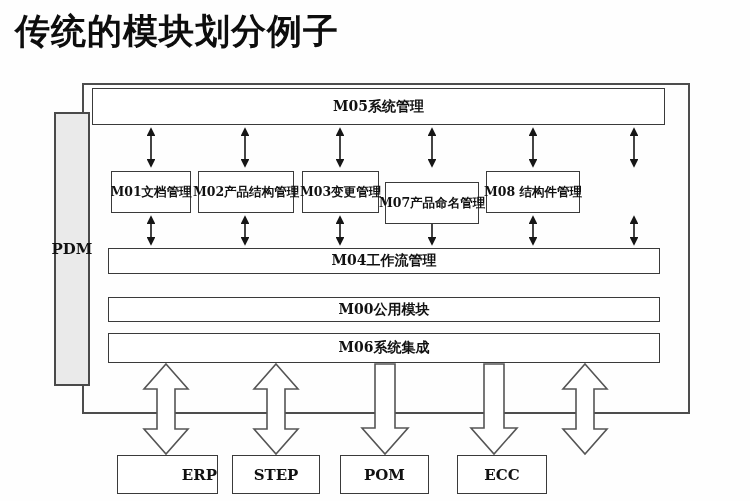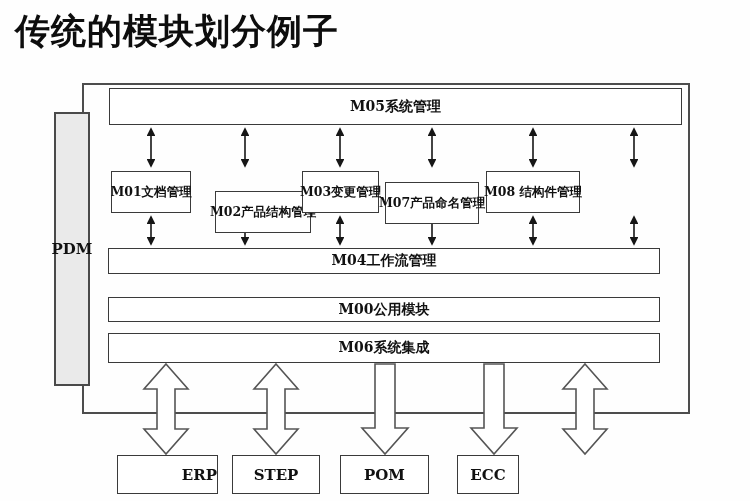--- a/index.html
+++ b/index.html
@@ -45,42 +45,42 @@
   }
   .pdm-box {
     left: 30px; top: 112px; width: 36px; height: 274px;
     background: #eaeaea;
     border: 2px solid #4a4a4a;
     font-size: 15px;
     z-index: 10;
     margin-left: 24px;
   }
   .wide-box { font-size: 14px; }
-  .m05 { left: 109px;  top: 88px;  width: 573px; height: 37px; }
+  .m05 { left: 92px;  top: 88px;  width: 573px; height: 37px; }
   .m04 { left: 108px; top: 248px; width: 552px; height: 26px; }
   .m00 { left: 108px; top: 297px; width: 552px; height: 25px; }
   .m06 { left: 108px; top: 333px; width: 552px; height: 30px; }
   .module-box {
     top: 171px; height: 42px;
     font-size: 12.5px;
     line-height: 1.45;
     flex-direction: row;
   }
   .module-box span { display: block; white-space: nowrap; }
   .mod-1 { left: 111px; width: 80px; }
-  .mod-2 { left: 215px; width: 96px; margin-top: 20px; }
+  .mod-2 { left: 198px; width: 96px; }
   .mod-3 { left: 302px; width: 77px; }
   .mod-4 { left: 385px; width: 94px; margin-top: 11px; }
   .mod-5 { left: 486px; width: 94px; }
   .mod-6 { left: 587px; width: 95px; }
   .ext-box { top: 455px; height: 39px; font-size: 15px; }
   .ext-1 { left: 117px; width: 101px; justify-content: flex-end; }
   .ext-2 { left: 232px; width: 88px; }
   .ext-3 { left: 340px; width: 89px; }
-  .ext-4 { left: 457px; width: 62px; }
+  .ext-4 { left: 457px; width: 90px; }
   .ext-5 { left: 551px; width: 69px; }
   .arrows {
     position: absolute;
     left: 0; top: 0;
     width: 750px; height: 501px;
     z-index: 5;
     pointer-events: none;
   }
 </style>
 </head>

